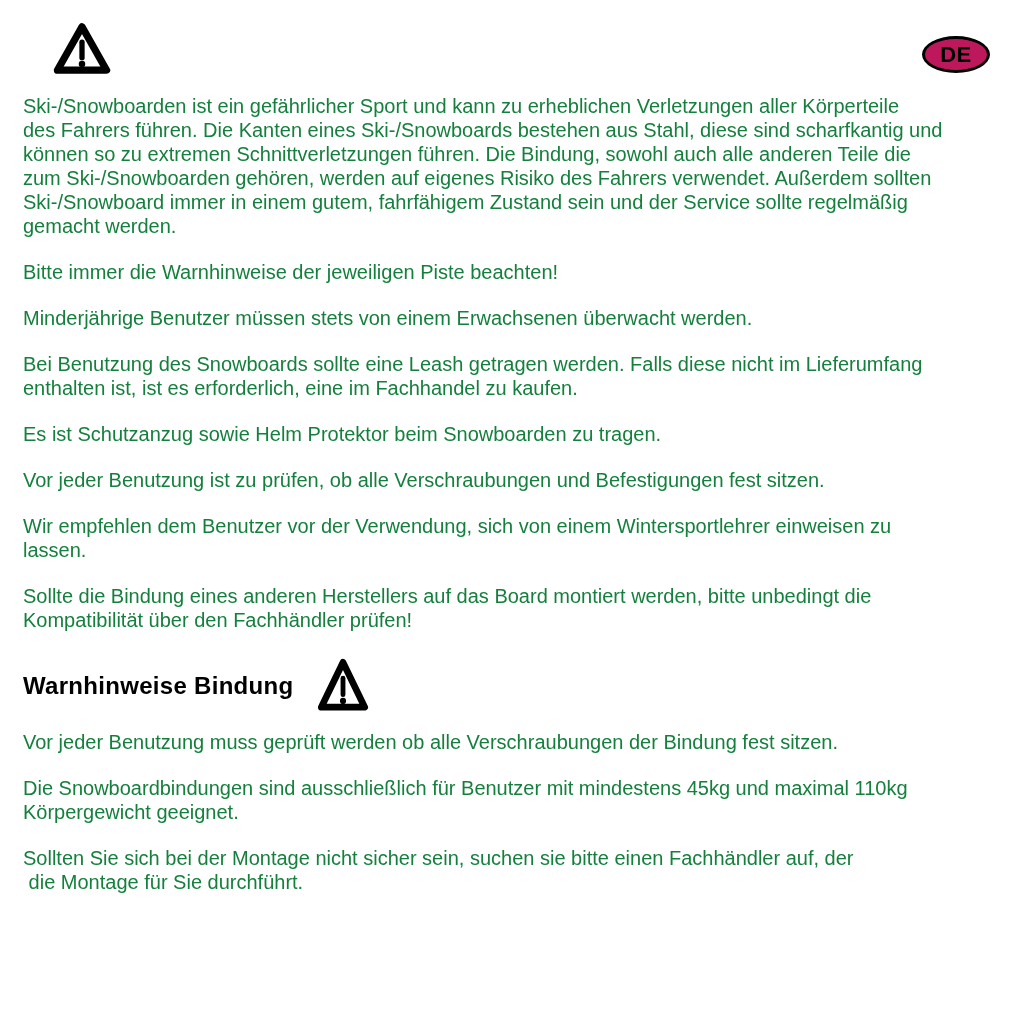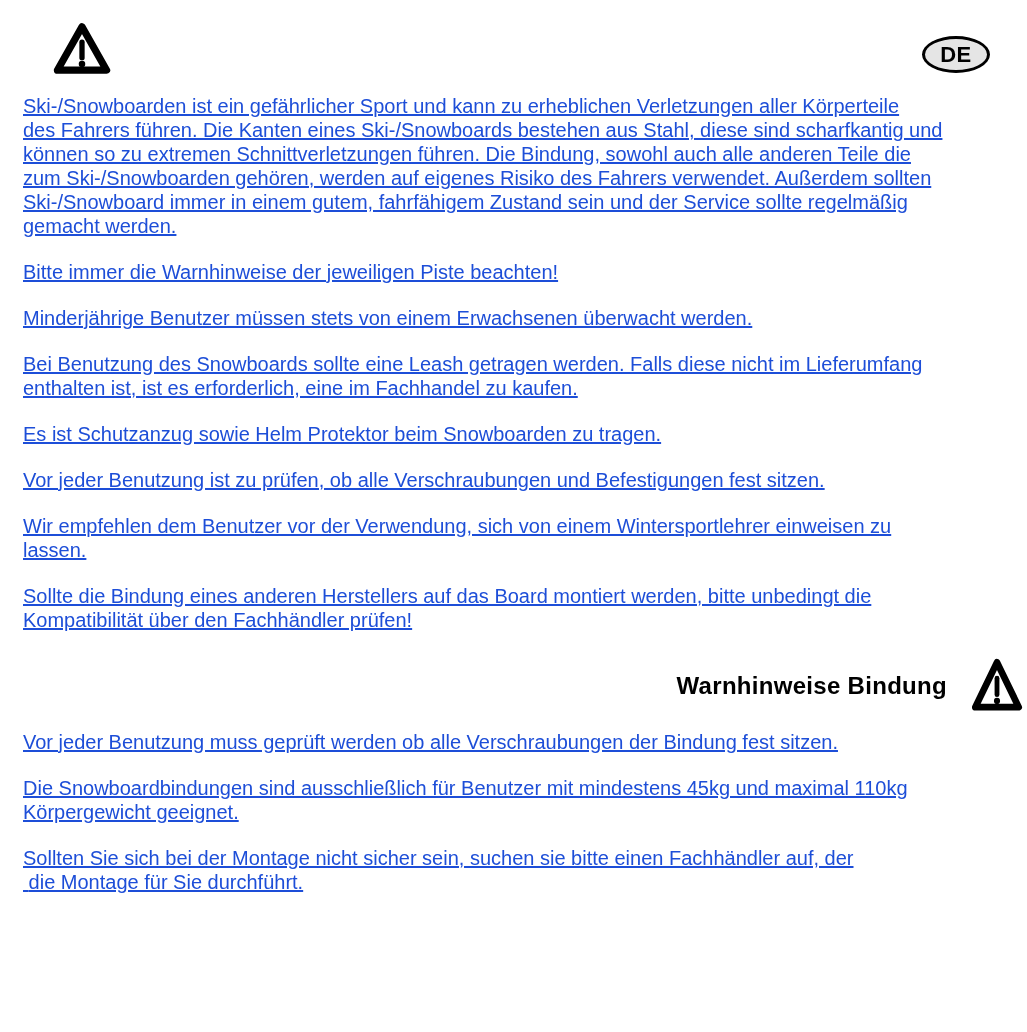--- a/index.html
+++ b/index.html
@@ -19,21 +19,20 @@
   .heading-row {
     display: flex;
     align-items: center;
     min-height: 58px;
     margin-bottom: 11px;
   }
   .heading-row.second {
     min-height: 64px;
     margin-top: 2px;
     margin-bottom: 8px;
-    justify-content: flex-end;
   }
   h1 {
     font-size: 24px;
     font-weight: bold;
     color: #000000;
     letter-spacing: 0.3px;
     white-space: nowrap;
   }
   .warning-icon {
     flex: 0 0 auto;
@@ -50,29 +49,28 @@
     height: 37px;
     border: 3.5px solid #000000;
     border-radius: 50%;
     display: flex;
     align-items: center;
     justify-content: center;
     font-size: 22px;
     font-weight: bold;
     color: #000000;
     letter-spacing: 0.5px;
-    background: #e5e5e5;
+    background: #be185d;
   }
   p.body-text {
     font-size: 20px;
     line-height: 24px;
-    color: #1d4ed8;
+    color: #15803d;
     margin: 12px 0 22px 0;
     white-space: pre-wrap;
-    text-decoration: underline;
   }
 </style>
 </head>
 <body>
 
 <div class="page">
 
   <div class="lang-badge">
     <span>DE</span>
   </div>

